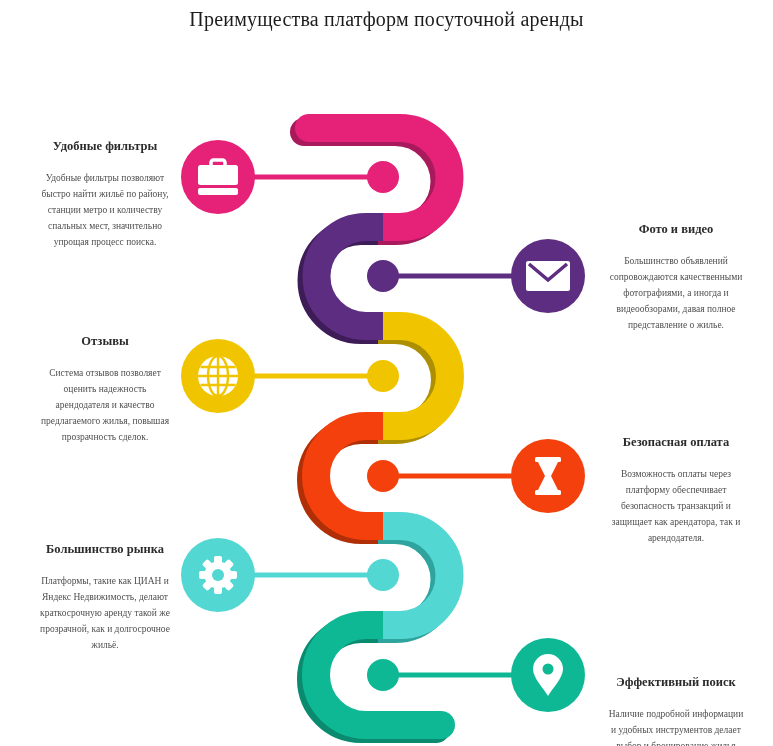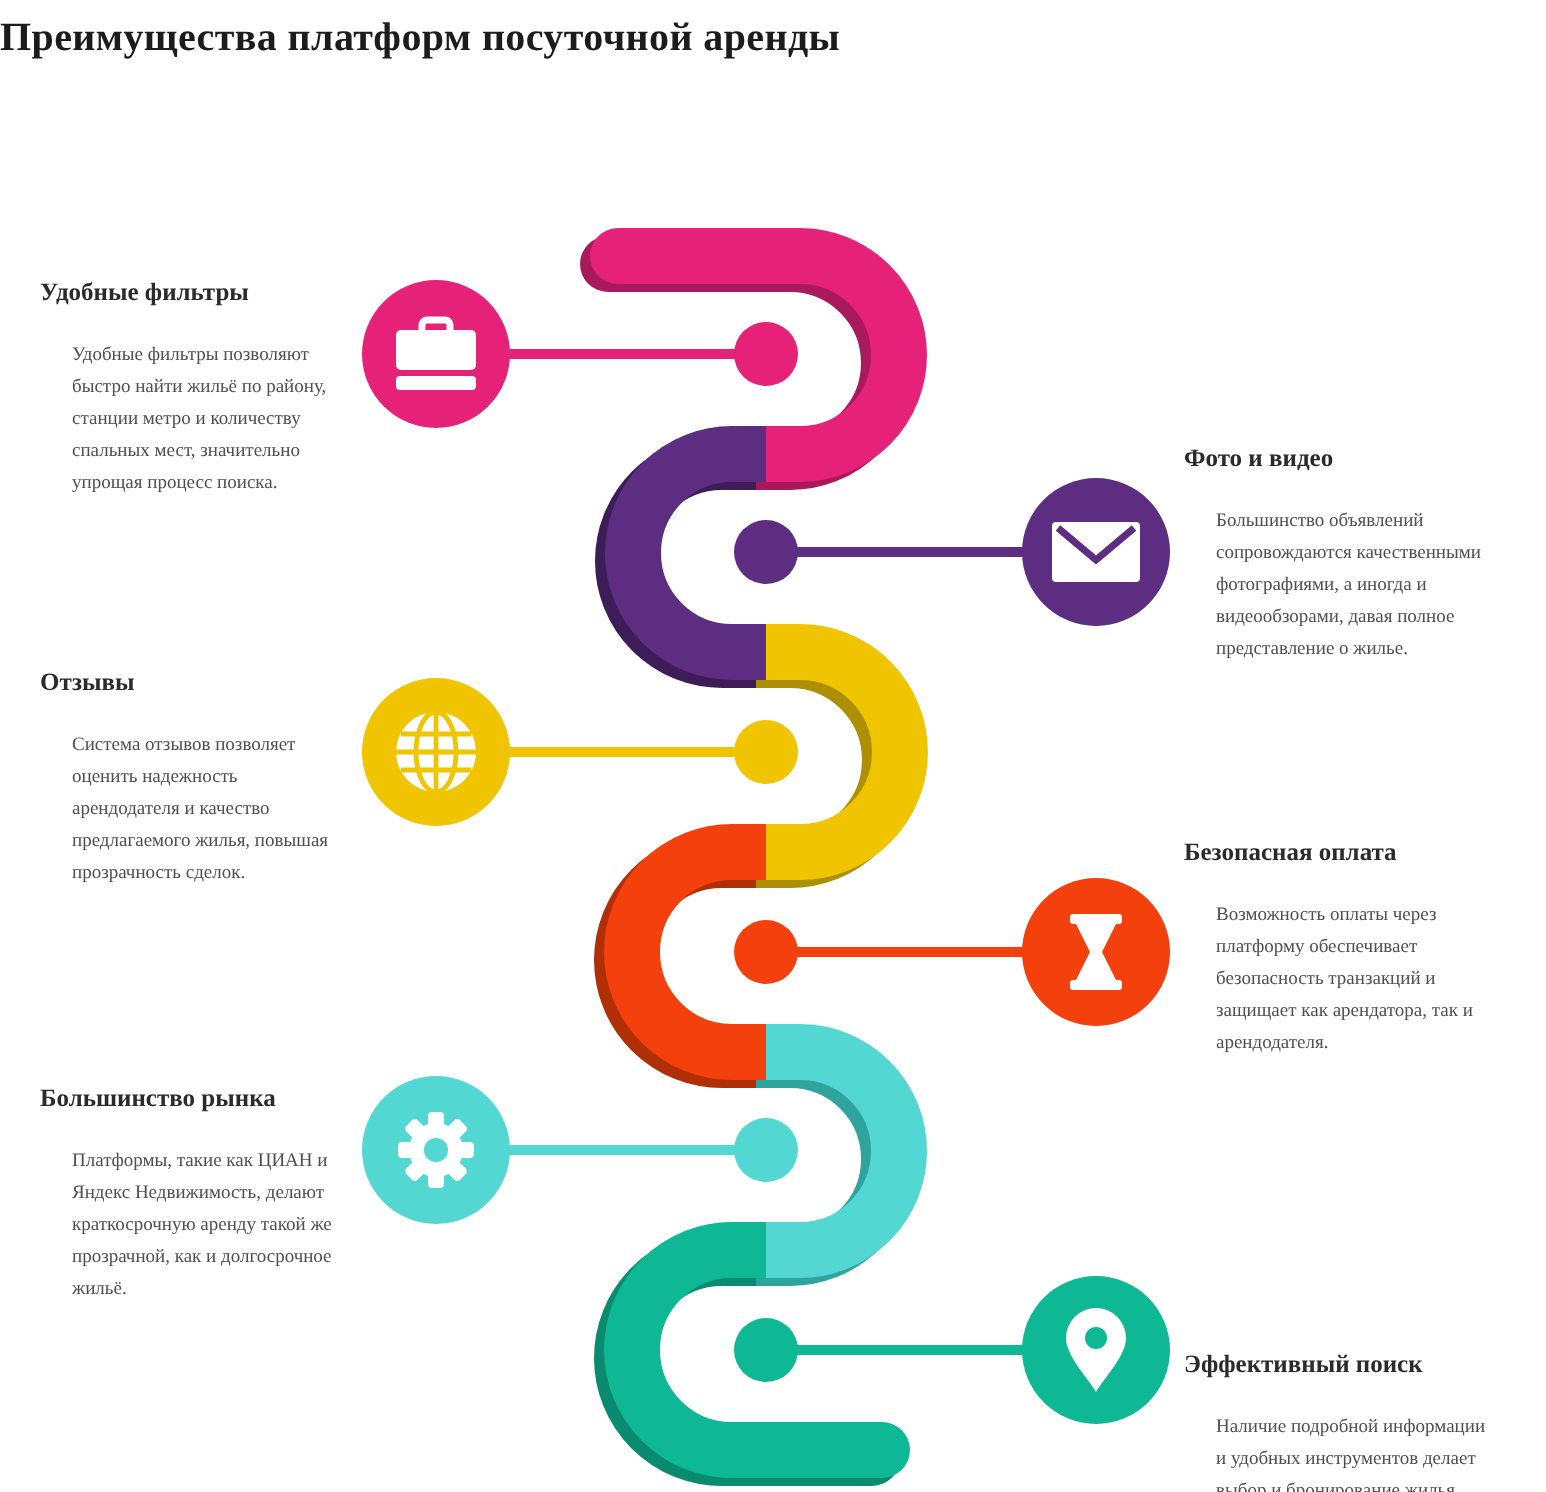--- a/index.html
+++ b/index.html
@@ -5,35 +5,35 @@
   html,body{margin:0;padding:0;background:#ffffff;}
   .stage{
     position:relative;
     width:773px;height:746px;
     background:#ffffff;
     font-family:"Liberation Serif", serif;
     overflow:hidden;
   }
   .title{
     position:absolute;top:8px;left:0;width:100%;
-    font-size:20px;font-weight:bold;color:#1c1c1c;
+    text-align:center;font-size:20px;font-weight:normal;color:#1c1c1c;
     letter-spacing:.2px;
   }
   .diagram-svg{position:absolute;top:0;left:0;}
-  .tblock{position:absolute;}
+  .tblock{position:absolute;text-align:center;}
   .tblock h3{
     margin:0 0 13px 0;font-size:12.5px;font-weight:bold;color:#2b2b2b;
   }
   .tblock p{
     margin:16px;font-size:9.5px;line-height:16px;color:#4f4f4f;
   }
   .b-left{left:20px;width:170px;}
   .b-right{left:592px;width:168px;}
   .b1{top:139px;} .b2{top:334px;} .b3{top:542px;}
-  .r1{top:222px;font-family:Liberation Serif, serif;} .r2{top:419px;} .r3{top:675px;}
+  .r1{top:222px;font-family:Liberation Serif, serif;} .r2{top:435px;} .r3{top:675px;}
 </style>
 </head>
 <body>
 
 <div class="stage">
 
   <div class="title">Преимущества платформ посуточной аренды</div>
 
   <svg class="diagram-svg" width="773" height="746" viewBox="0 0 773 746">
 

